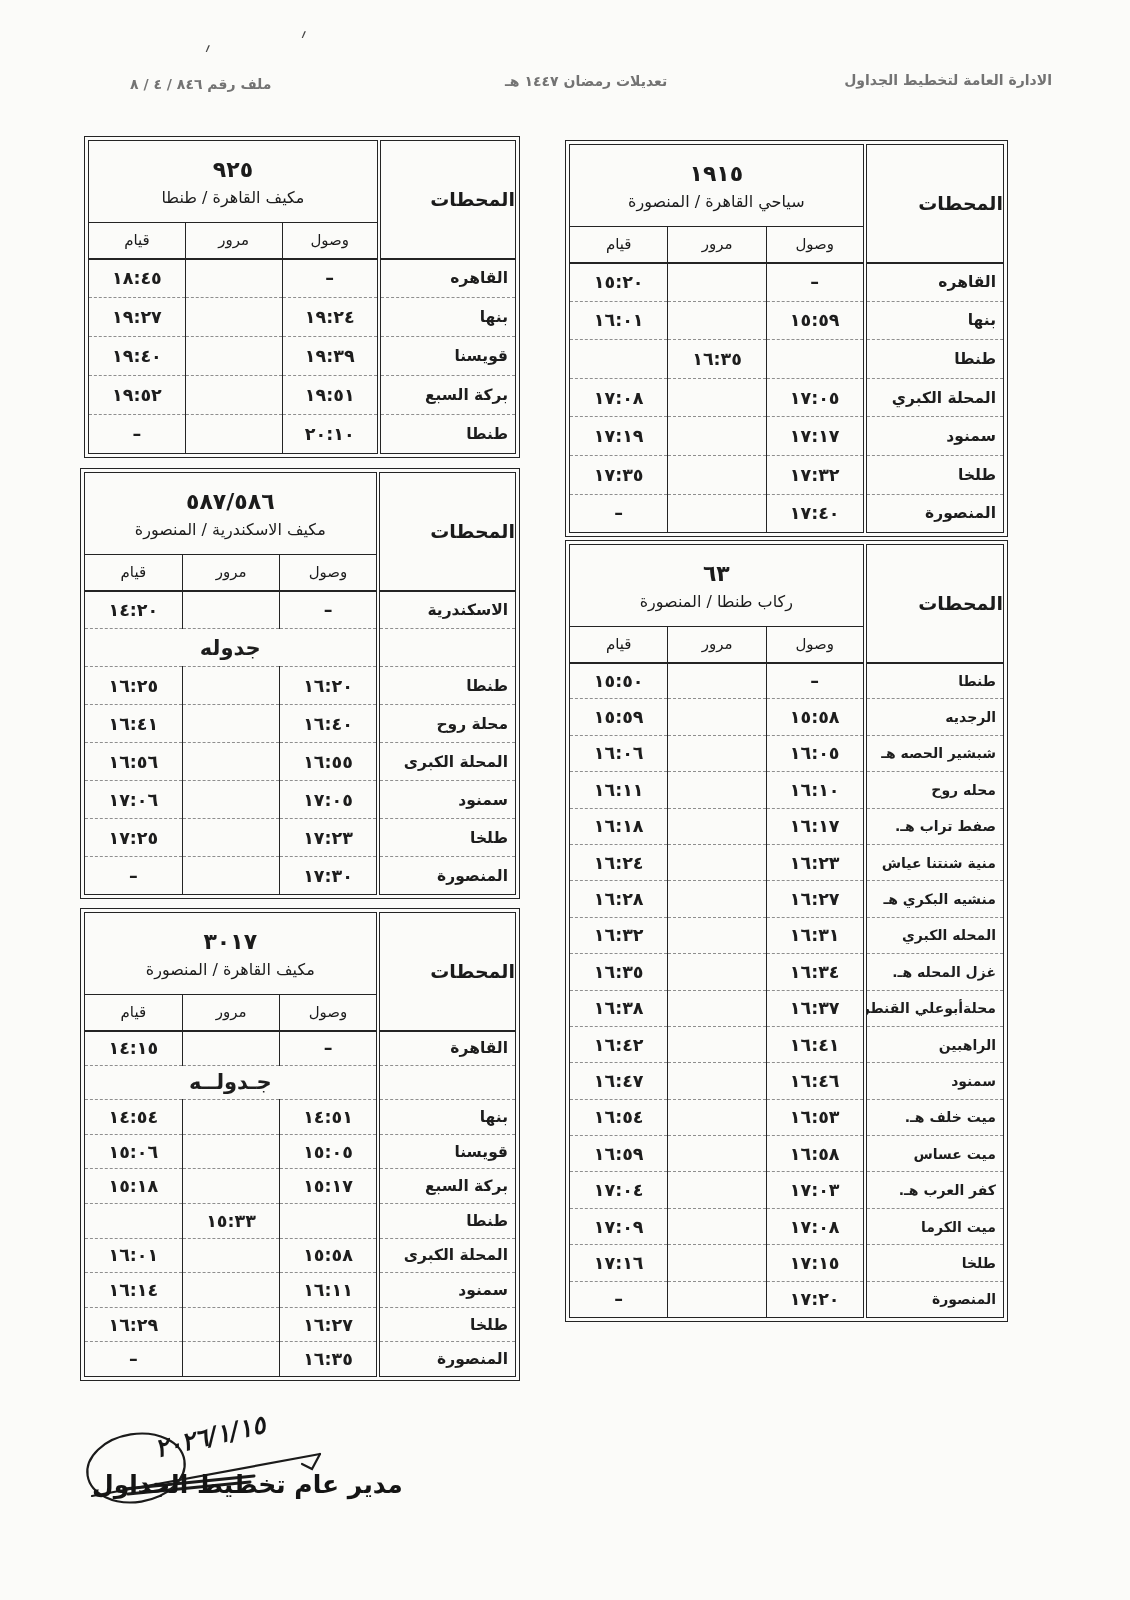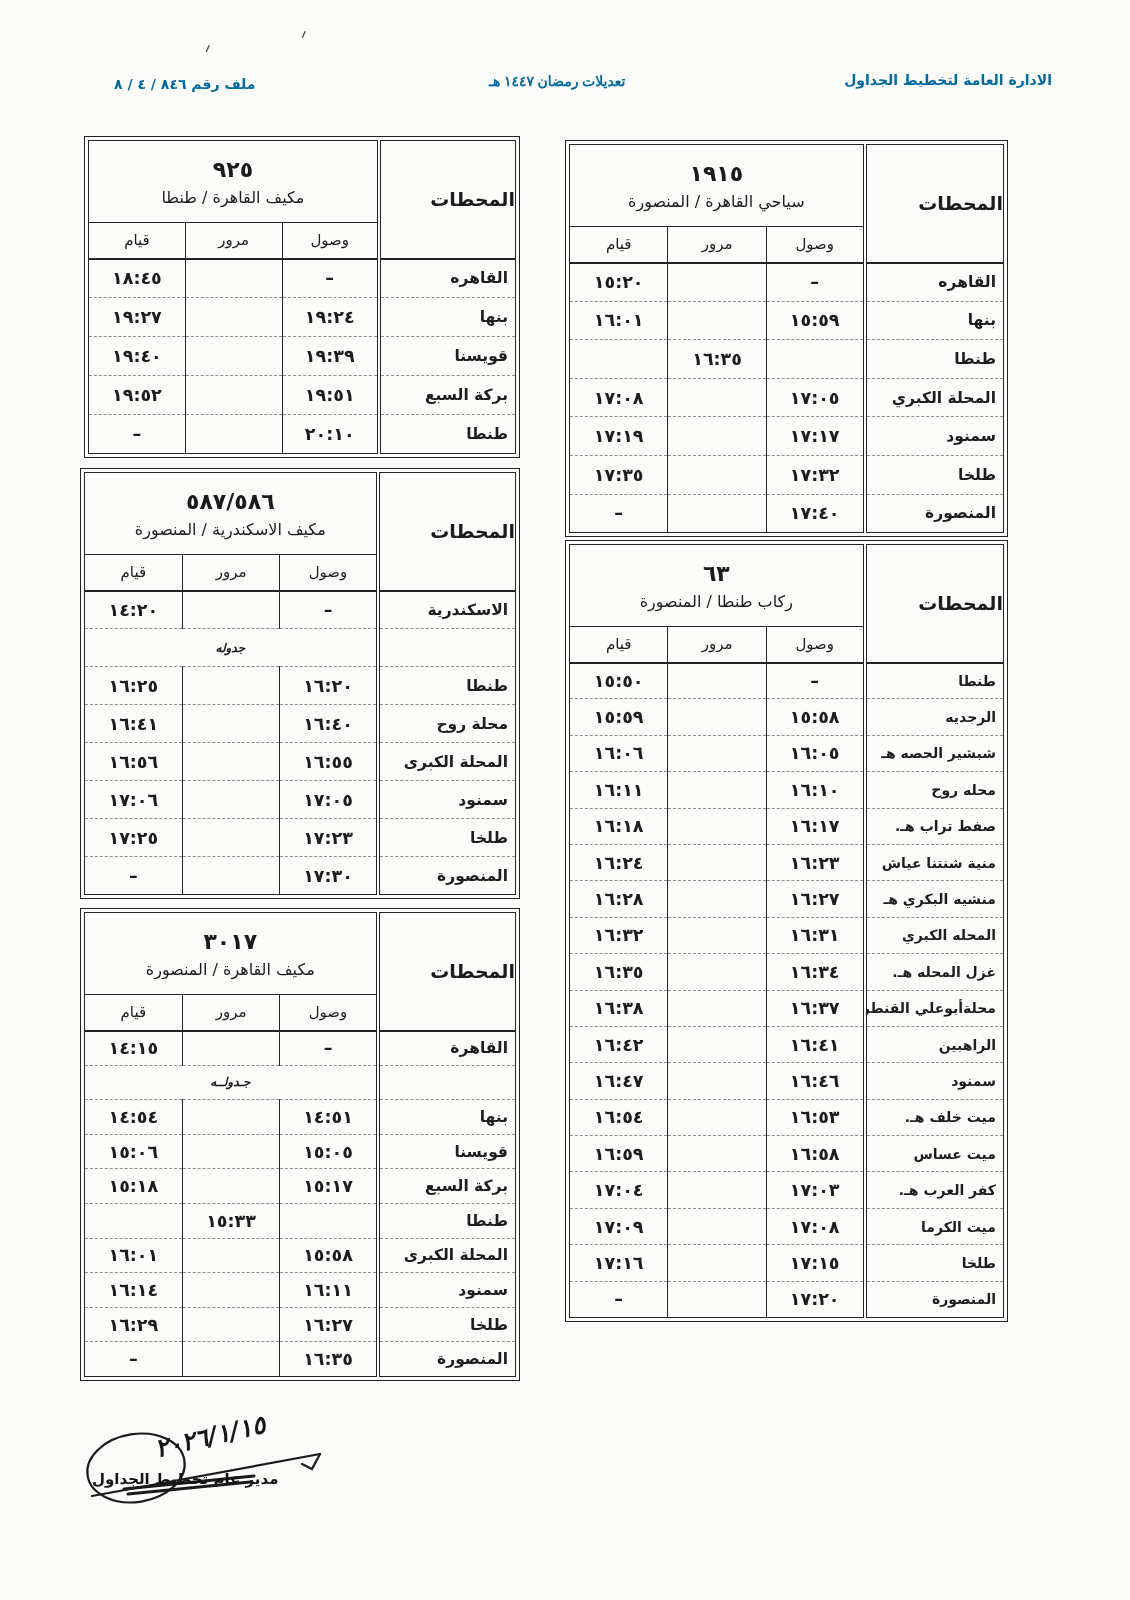--- a/index.html
+++ b/index.html
@@ -5,21 +5,21 @@
   * { margin:0; padding:0; box-sizing:border-box; }
   html,body { width:1130px; height:1600px; }
   body {
     position:relative;
     background:#fbfbf9;
     color:#1b1b1b;
     font-family:"DejaVu Sans", sans-serif;
     direction:rtl;
     overflow:hidden;
   }
-  .hdr-text { position:absolute; font-size:14px; font-weight:bold; white-space:nowrap; color:#0369a1; }
+  .hdr-text { position:absolute; font-size:14px; font-weight:bold; white-space:nowrap; color:#737373;margin-left:16px; }
   .ink-mark { position:absolute; font-size:13px; color:#444; }
 
   
   .tt { position:absolute; border:1.6px solid #242424; padding:3px; }
   .tt table { width:100%; border-collapse:collapse; border:1.6px solid #242424; table-layout:fixed; }
   col.c-st { width:32%; }
   col.c-t  { width:22.666%; }
   th, td { font-family:"DejaVu Sans", sans-serif; }
 
   .st-hd {
@@ -31,42 +31,42 @@
   .route { font-size:16px; font-weight:normal; margin-top:5px; }
   .lbl {
     height:36px; font-size:15px; font-weight:normal; text-align:center; vertical-align:middle;
     border-left:1.6px solid #242424; border-bottom:2.6px solid #242424;
   }
   tbody td { height:var(--rh,38px); text-align:center; vertical-align:middle;
              font-size:17.5px; font-weight:bold; color:#1d1d1d; }
   td.st  { text-align:right; padding-right:7px; padding-left:19px; font-size:15.5px;
            border-left:4px double #242424; white-space:nowrap; overflow:hidden; }
   td.tm  { border-left:1.6px solid #242424; }
-  td.note{ font-size:12px;font-style:italic; }
+  td.note{ font-size:21px; }
   tbody tr + tr td { border-top:1px dashed #8f8f8f; }
   .tt-63 td.st { font-size:14px; }
 
   
   .sig { position:absolute; left:62px; top:1392px; width:390px; height:160px; }
   .sig svg { position:absolute; left:0; top:0; }
   .sig-date {
     position:absolute; left:92px; top:30px;
     font-size:25px; font-weight:bold; font-style:italic; letter-spacing:2px;
     transform:rotate(-13deg); white-space:nowrap; color:#161616;
   }
   .sig-title {
     position:absolute; left:30px; top:78px;
-    font-size:15px; font-weight:bold; white-space:nowrap; color:#141414;
+    font-size:25px; font-weight:bold; white-space:nowrap; color:#141414;
   }
 </style>
 </head>
 <body>
 
 <div class="hdr-text" style="right:78px; top:72px;">الادارة العامة لتخطيط الجداول</div>
-<div class="hdr-text" style="left:489px; top:73px;font-family:Liberation Serif, serif;">تعديلات رمضان ١٤٤٧ هـ</div>
+<div class="hdr-text" style="left:489px; top:73px;">تعديلات رمضان ١٤٤٧ هـ</div>
 <div class="hdr-text" style="left:114px; top:76px;">ملف رقم ٨٤٦ / ٤ / ٨</div>
 <div class="ink-mark" style="left:300px; top:26px;">؍</div>
 <div class="ink-mark" style="left:204px; top:40px;">؍</div>
 
 <div class="tt" style="left:84px; top:136px; width:436px; --rh:39px;">
   <table>
     <colgroup>
         <col class="c-st">
         <col class="c-t">
         <col class="c-t">

